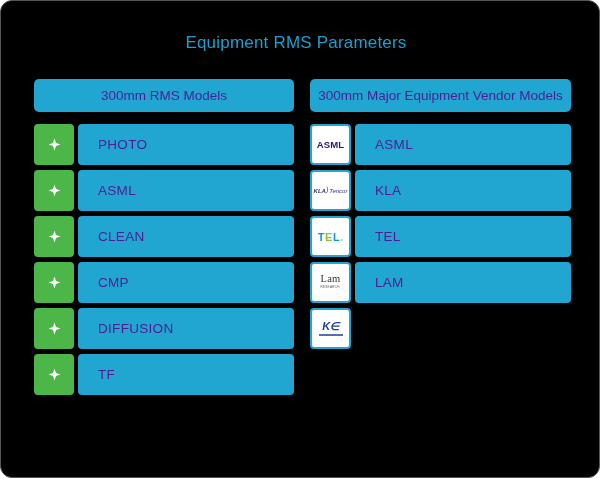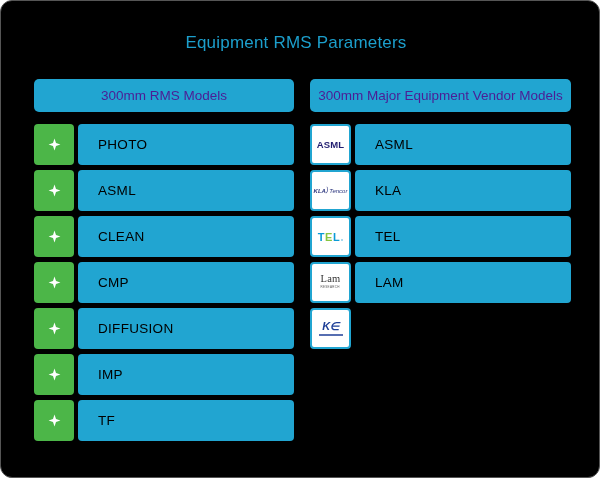--- a/index.html
+++ b/index.html
@@ -41,21 +41,21 @@
     background:#4cb648;
     border-radius:4px;
     display:flex; align-items:center; justify-content:center;
     cursor:pointer;
   }
   .plus-btn svg { display:block; }
   .label-bar {
     flex:1;
     background:#21a5d1;
     border-radius:4px;
-    color:#000000; font-size:13.5px;
+    color:#4c1d95; font-size:13.5px;
     display:flex; align-items:center;
     padding-left:20px;
     letter-spacing:0.3px;
     cursor:pointer;
   }
   .logo-box {
     width:41px; flex:0 0 41px;
     box-sizing:border-box;
     background:#ffffff;
     border:2px solid #21a5d1;
@@ -143,30 +143,20 @@
         <div class="plus-btn">
           <span>
               <svg width="15" height="15" viewBox="0 0 24 24">
                 <path d="M12 2.5 L14.4 9.6 L21.5 12 L14.4 14.4 L12 21.5 L9.6 14.4 L2.5 12 L9.6 9.6 Z" fill="#ffffff"></path>
               </svg>
             </span>
         </div>
         <div class="label-bar">DIFFUSION</div>
       </div>
 
-      <div class="row">
-        <div class="plus-btn">
-          <span>
-              <svg width="15" height="15" viewBox="0 0 24 24">
-                <path d="M12 2.5 L14.4 9.6 L21.5 12 L14.4 14.4 L12 21.5 L9.6 14.4 L2.5 12 L9.6 9.6 Z" fill="#ffffff"></path>
-              </svg>
-            </span>
-        </div>
-        <div class="label-bar">IMP</div>
-      </div>
 
       <div class="row">
         <div class="plus-btn">
           <span>
               <svg width="15" height="15" viewBox="0 0 24 24">
                 <path d="M12 2.5 L14.4 9.6 L21.5 12 L14.4 14.4 L12 21.5 L9.6 14.4 L2.5 12 L9.6 9.6 Z" fill="#ffffff"></path>
               </svg>
             </span>
         </div>
         <div class="label-bar">TF</div>

